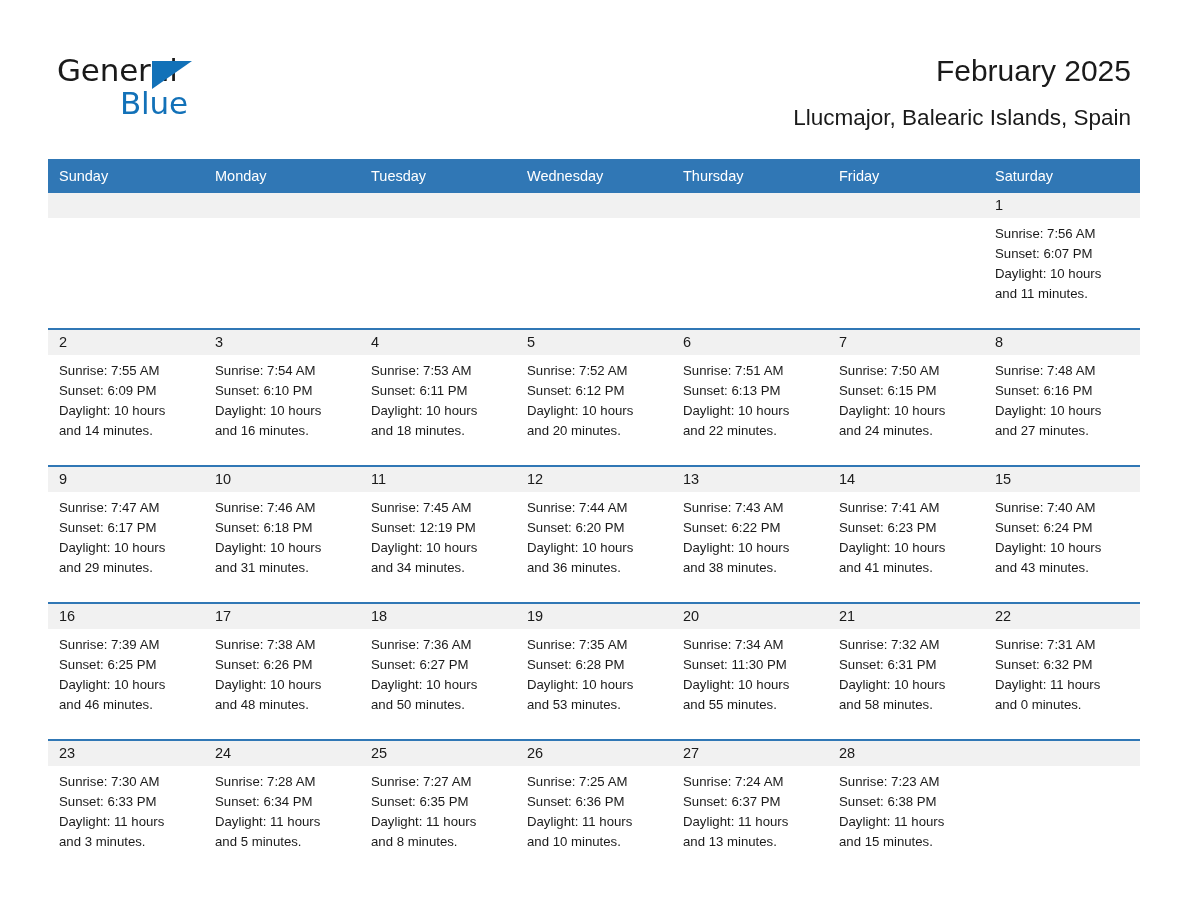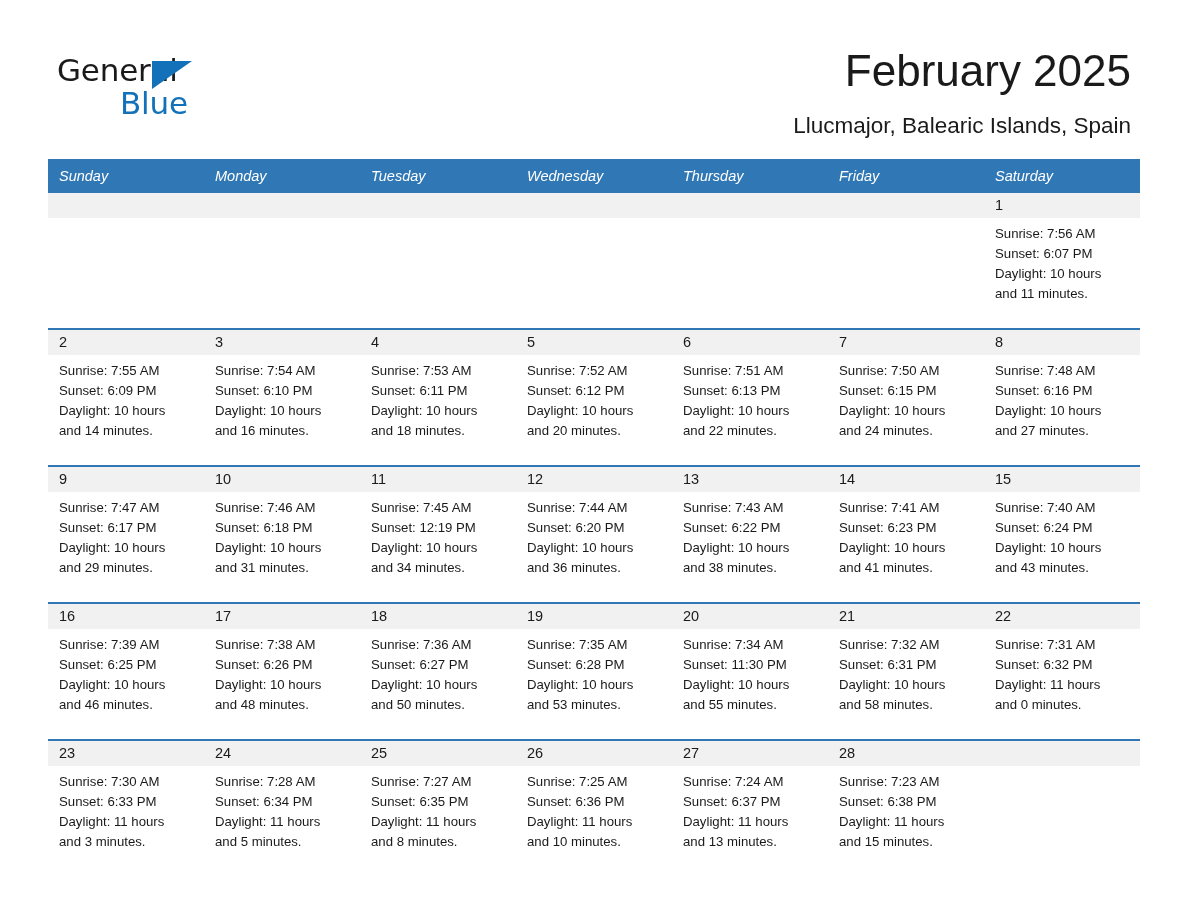--- a/index.html
+++ b/index.html
@@ -67,48 +67,47 @@
     font-weight: 400;
   }
 
   .title-block {
     position: absolute;
     right: 57px;
     top: 46px;
     text-align: right;
   }
   .cal-title {
-    font-size: 44px;
+    font-size: 30px;
     line-height: 50px;
     font-weight: 400;
     color: #1a1a1a;
     letter-spacing: 0px;
     white-space: nowrap;
   }
   .cal-subtitle {
-    margin-top: 16px;
+    margin-top: 8px;
     font-size: 22.5px;
     line-height: 28px;
     font-weight: 400;
     color: #1a1a1a;
     white-space: nowrap;
   }
 
   
   .calendar {
     position: absolute;
     left: 48px;
     top: 159px;
     width: 1092px;
   }
   .cal-head {
     display: grid;
     grid-template-columns: repeat(7, 1fr);
     background: #3077b5;
-    font-style: italic;
   }
   .cal-head .dow {
     color: #ffffff;
     font-size: 14.5px;
     line-height: 18px;
     padding: 8px 0 8px 11px;
     box-sizing: border-box;
     white-space: nowrap;
   }
 

